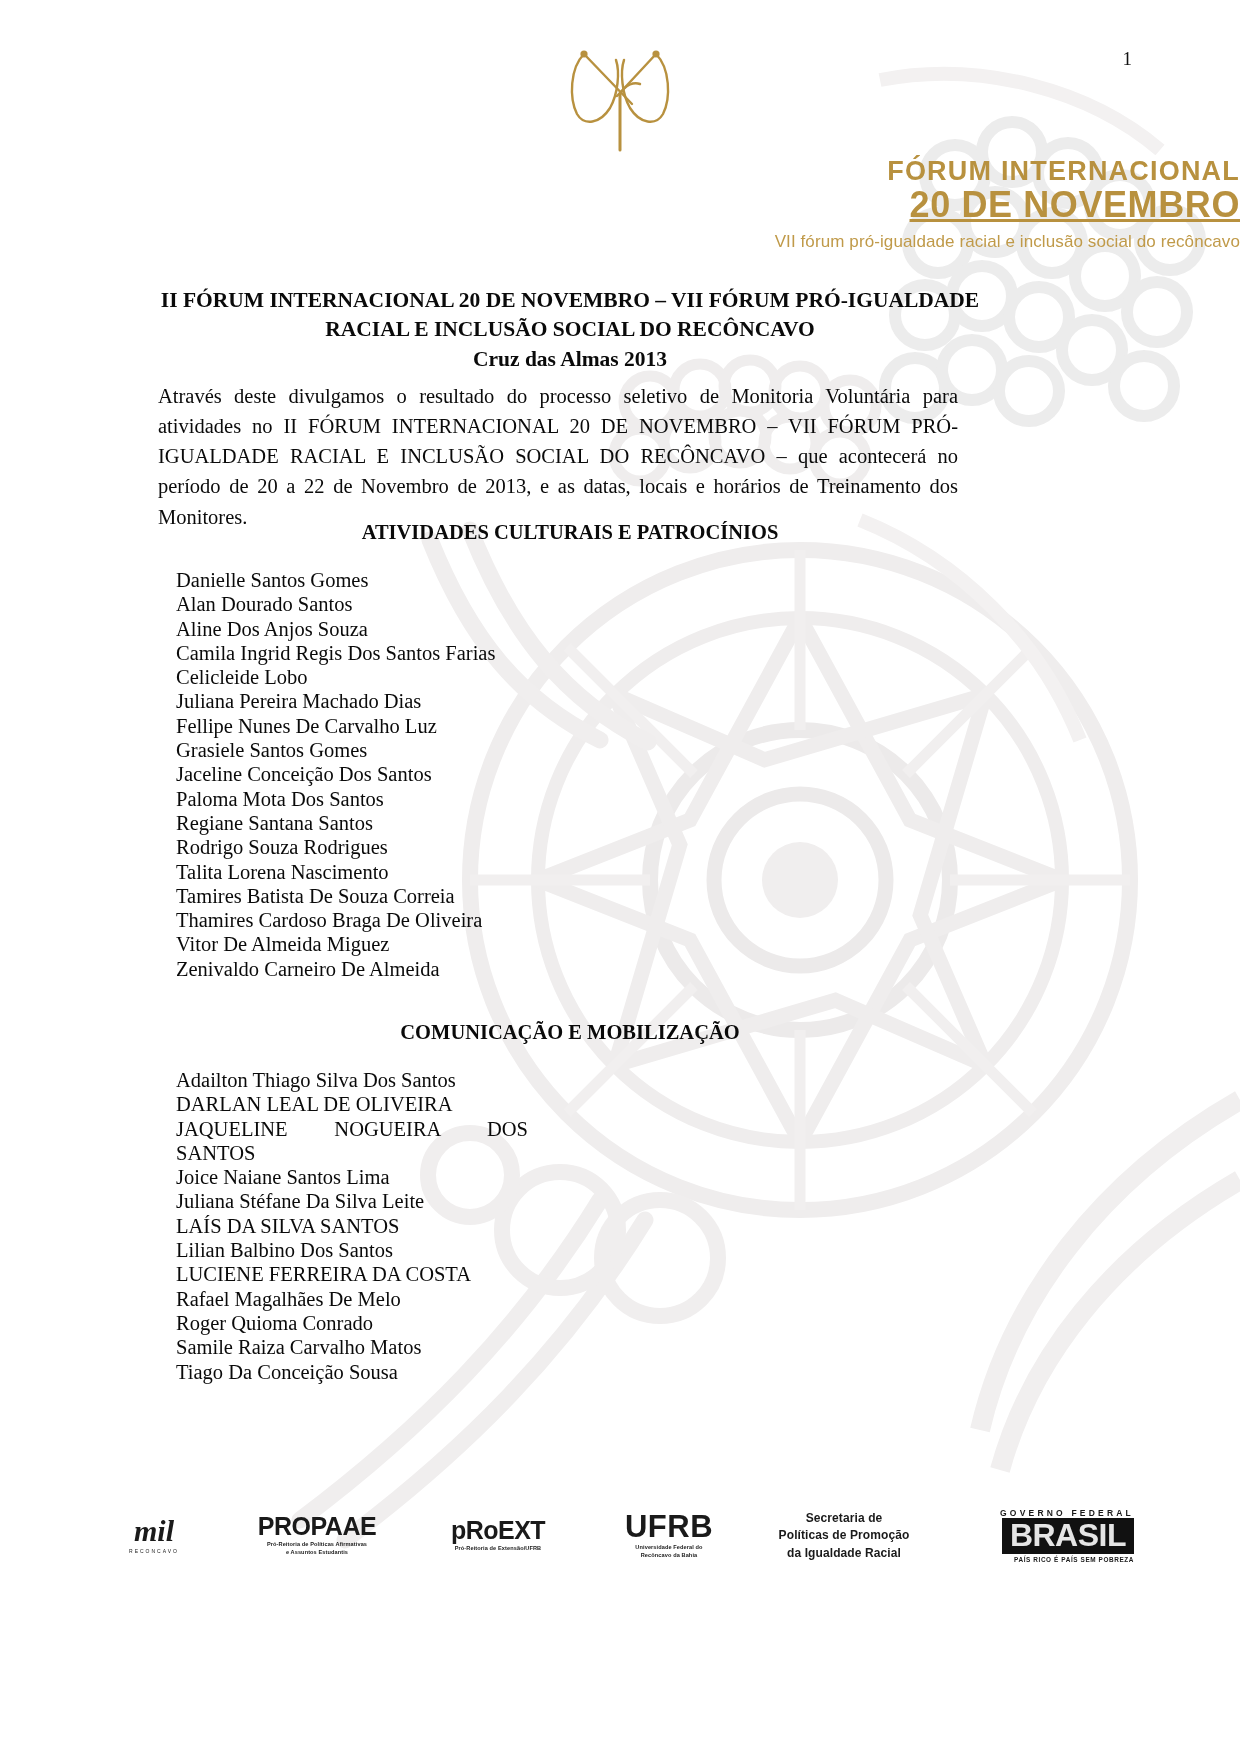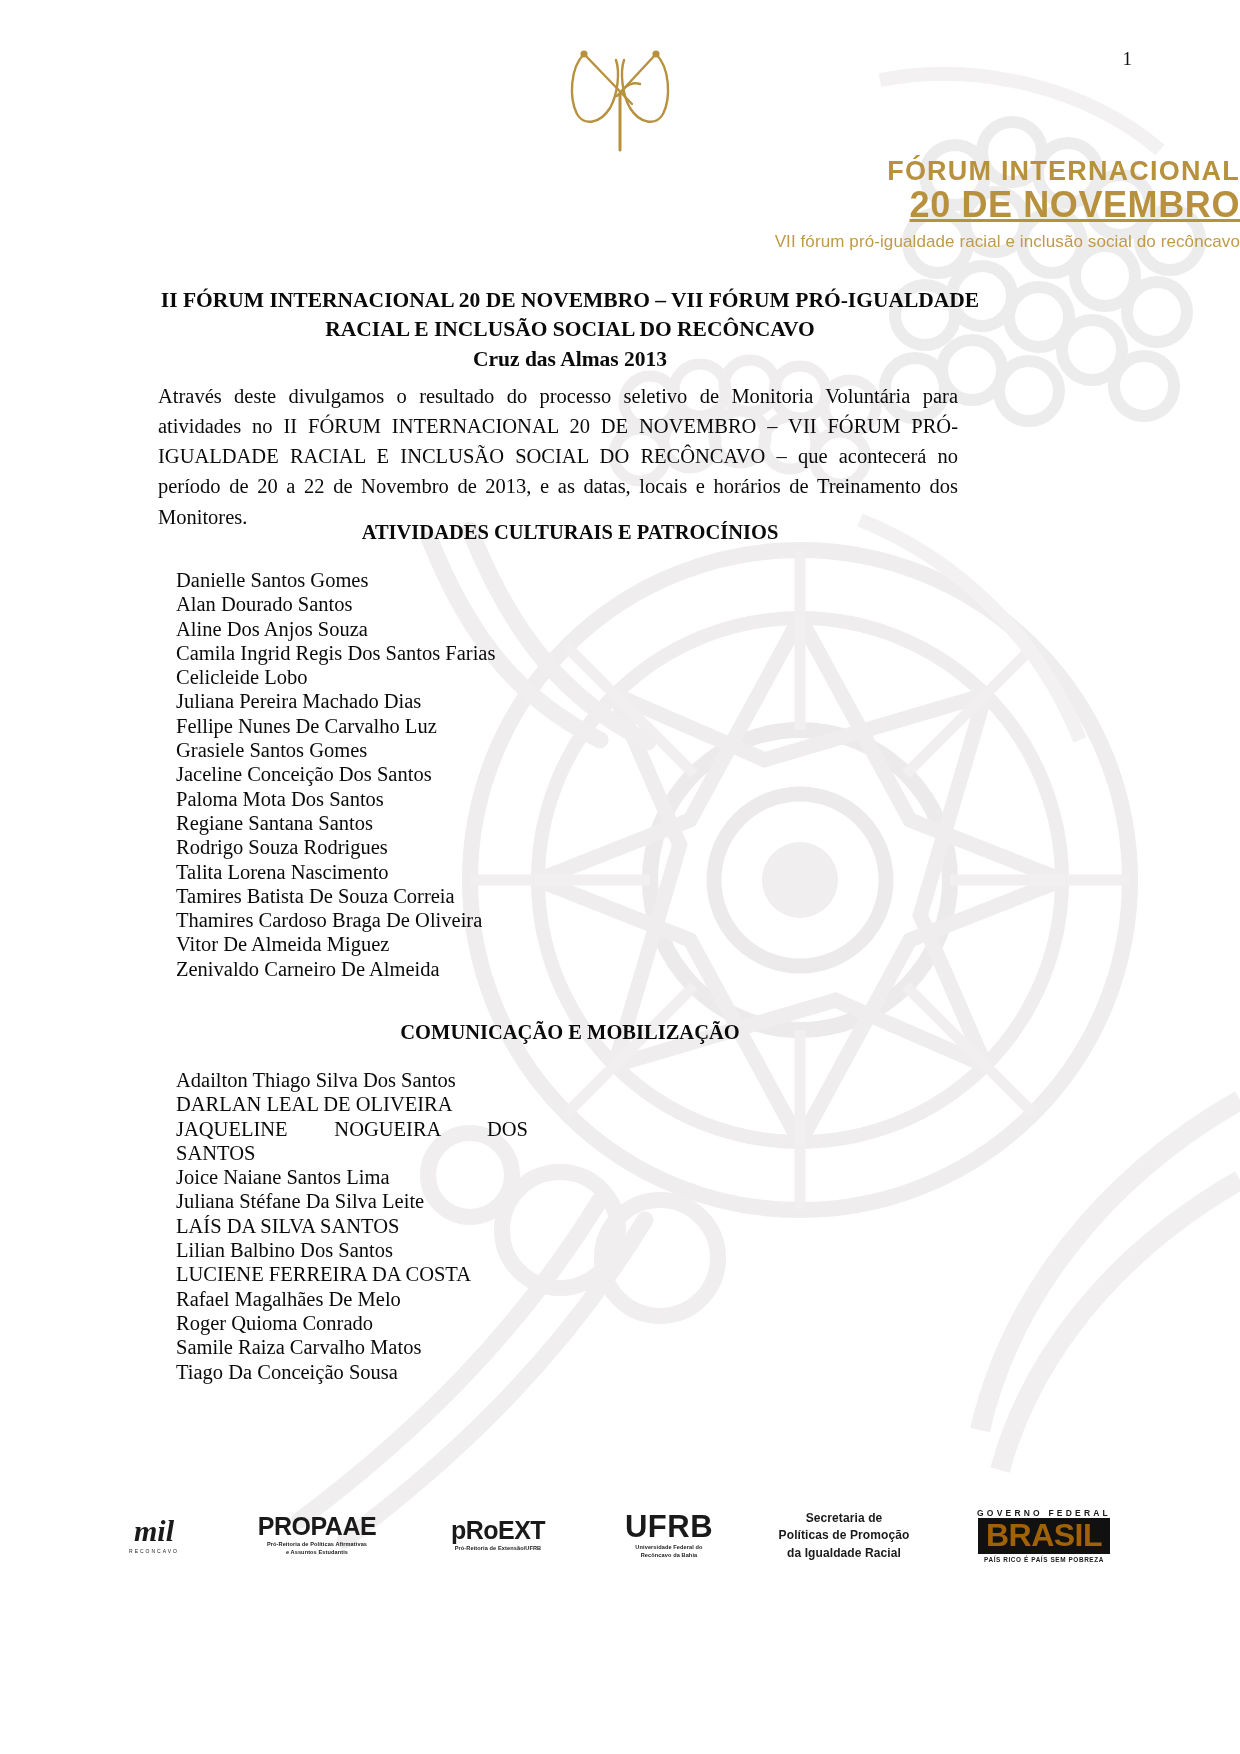--- a/index.html
+++ b/index.html
@@ -170,30 +170,30 @@
 
   .f-proext { width: 132px; }
   .f-proext .flogo-name { font-size: 25px; }
 
   .f-ufrb { width: 130px; }
   .f-ufrb .flogo-name { font-size: 31px; letter-spacing: 0.5px; }
 
   .f-seppir { width: 140px; }
   .f-seppir .flogo-sub { font-size: 12px; line-height: 1.45; }
 
-  .f-brasil { width: 180px; }
+  .f-brasil { width: 180px; align-items: flex-end; }
   .f-brasil .gov-top {
     font-family: "Liberation Sans", sans-serif;
     font-size: 8.5px;
     font-weight: bold;
     letter-spacing: 3.2px;
   }
   .f-brasil .brasil-bar {
     background: #111;
-    color: #a16207;
+    color: #e5e5e5;
     font-family: "Liberation Sans", sans-serif;
     font-weight: bold;
     font-size: 32px;
     letter-spacing: -0.5px;
     padding: 1px 8px 3px 8px;
     line-height: 1;
     display: block;
   }
   .f-brasil .brasil-sub {
     font-family: "Liberation Sans", sans-serif;

